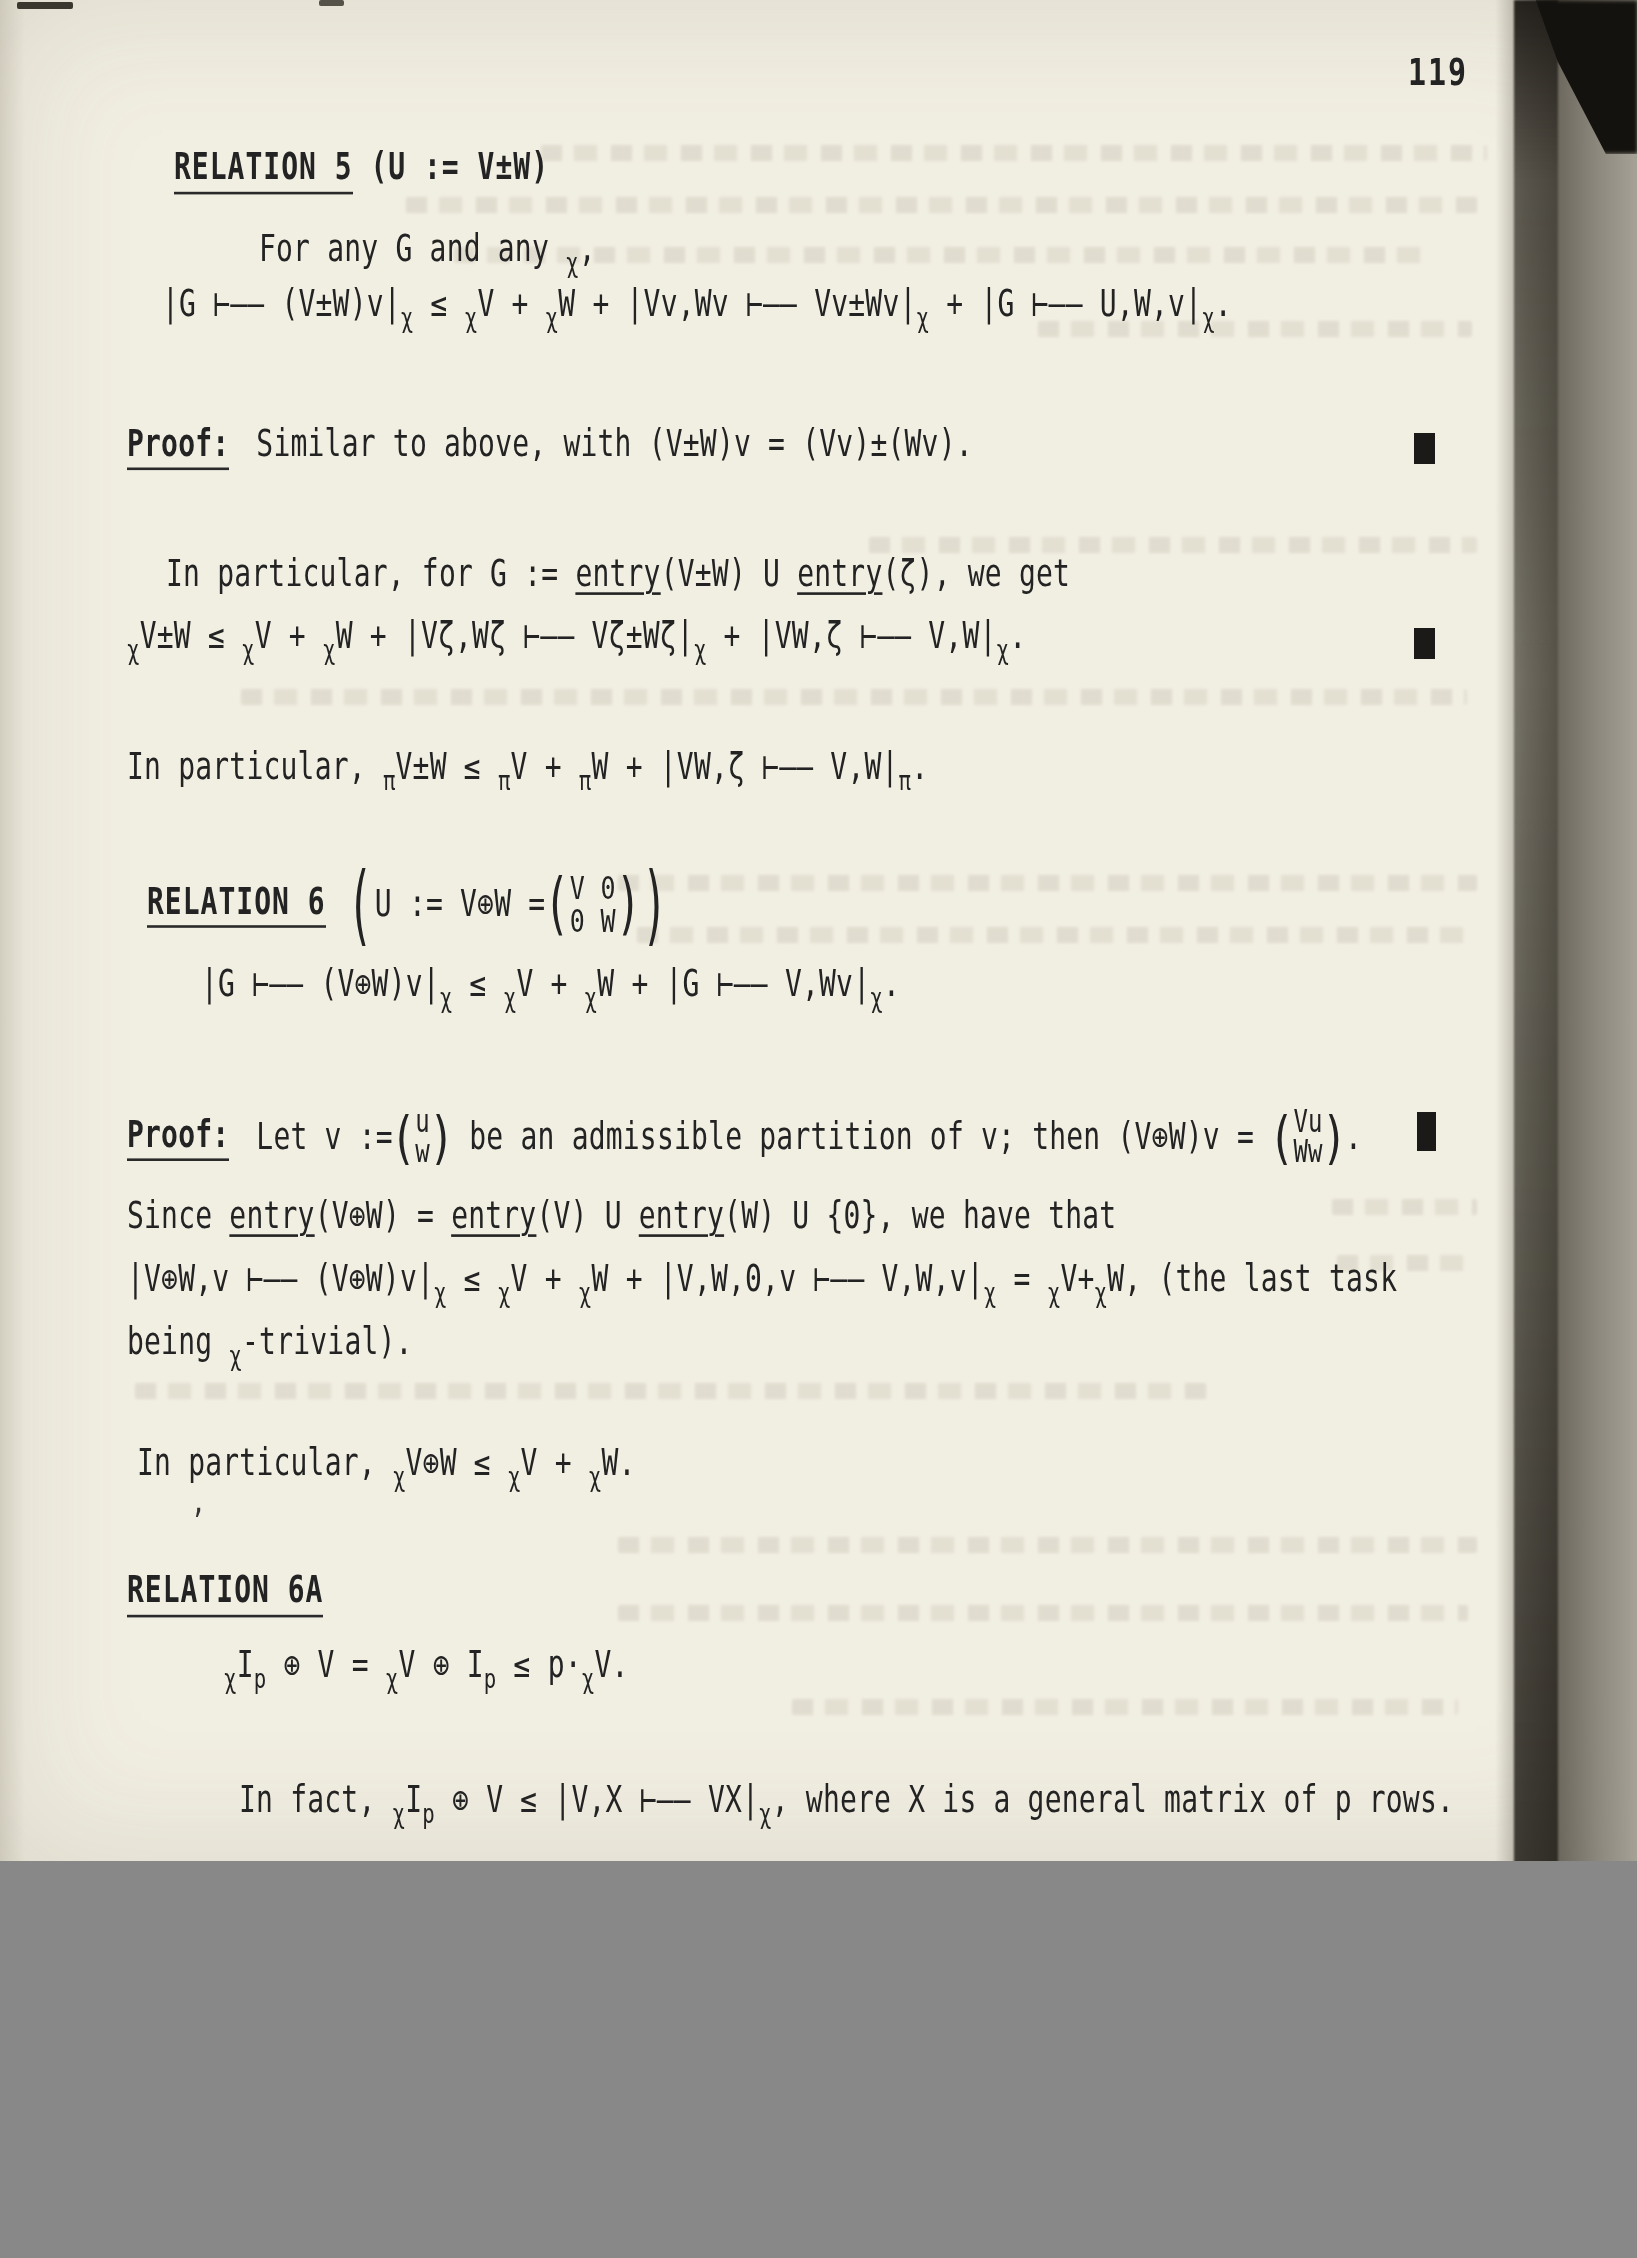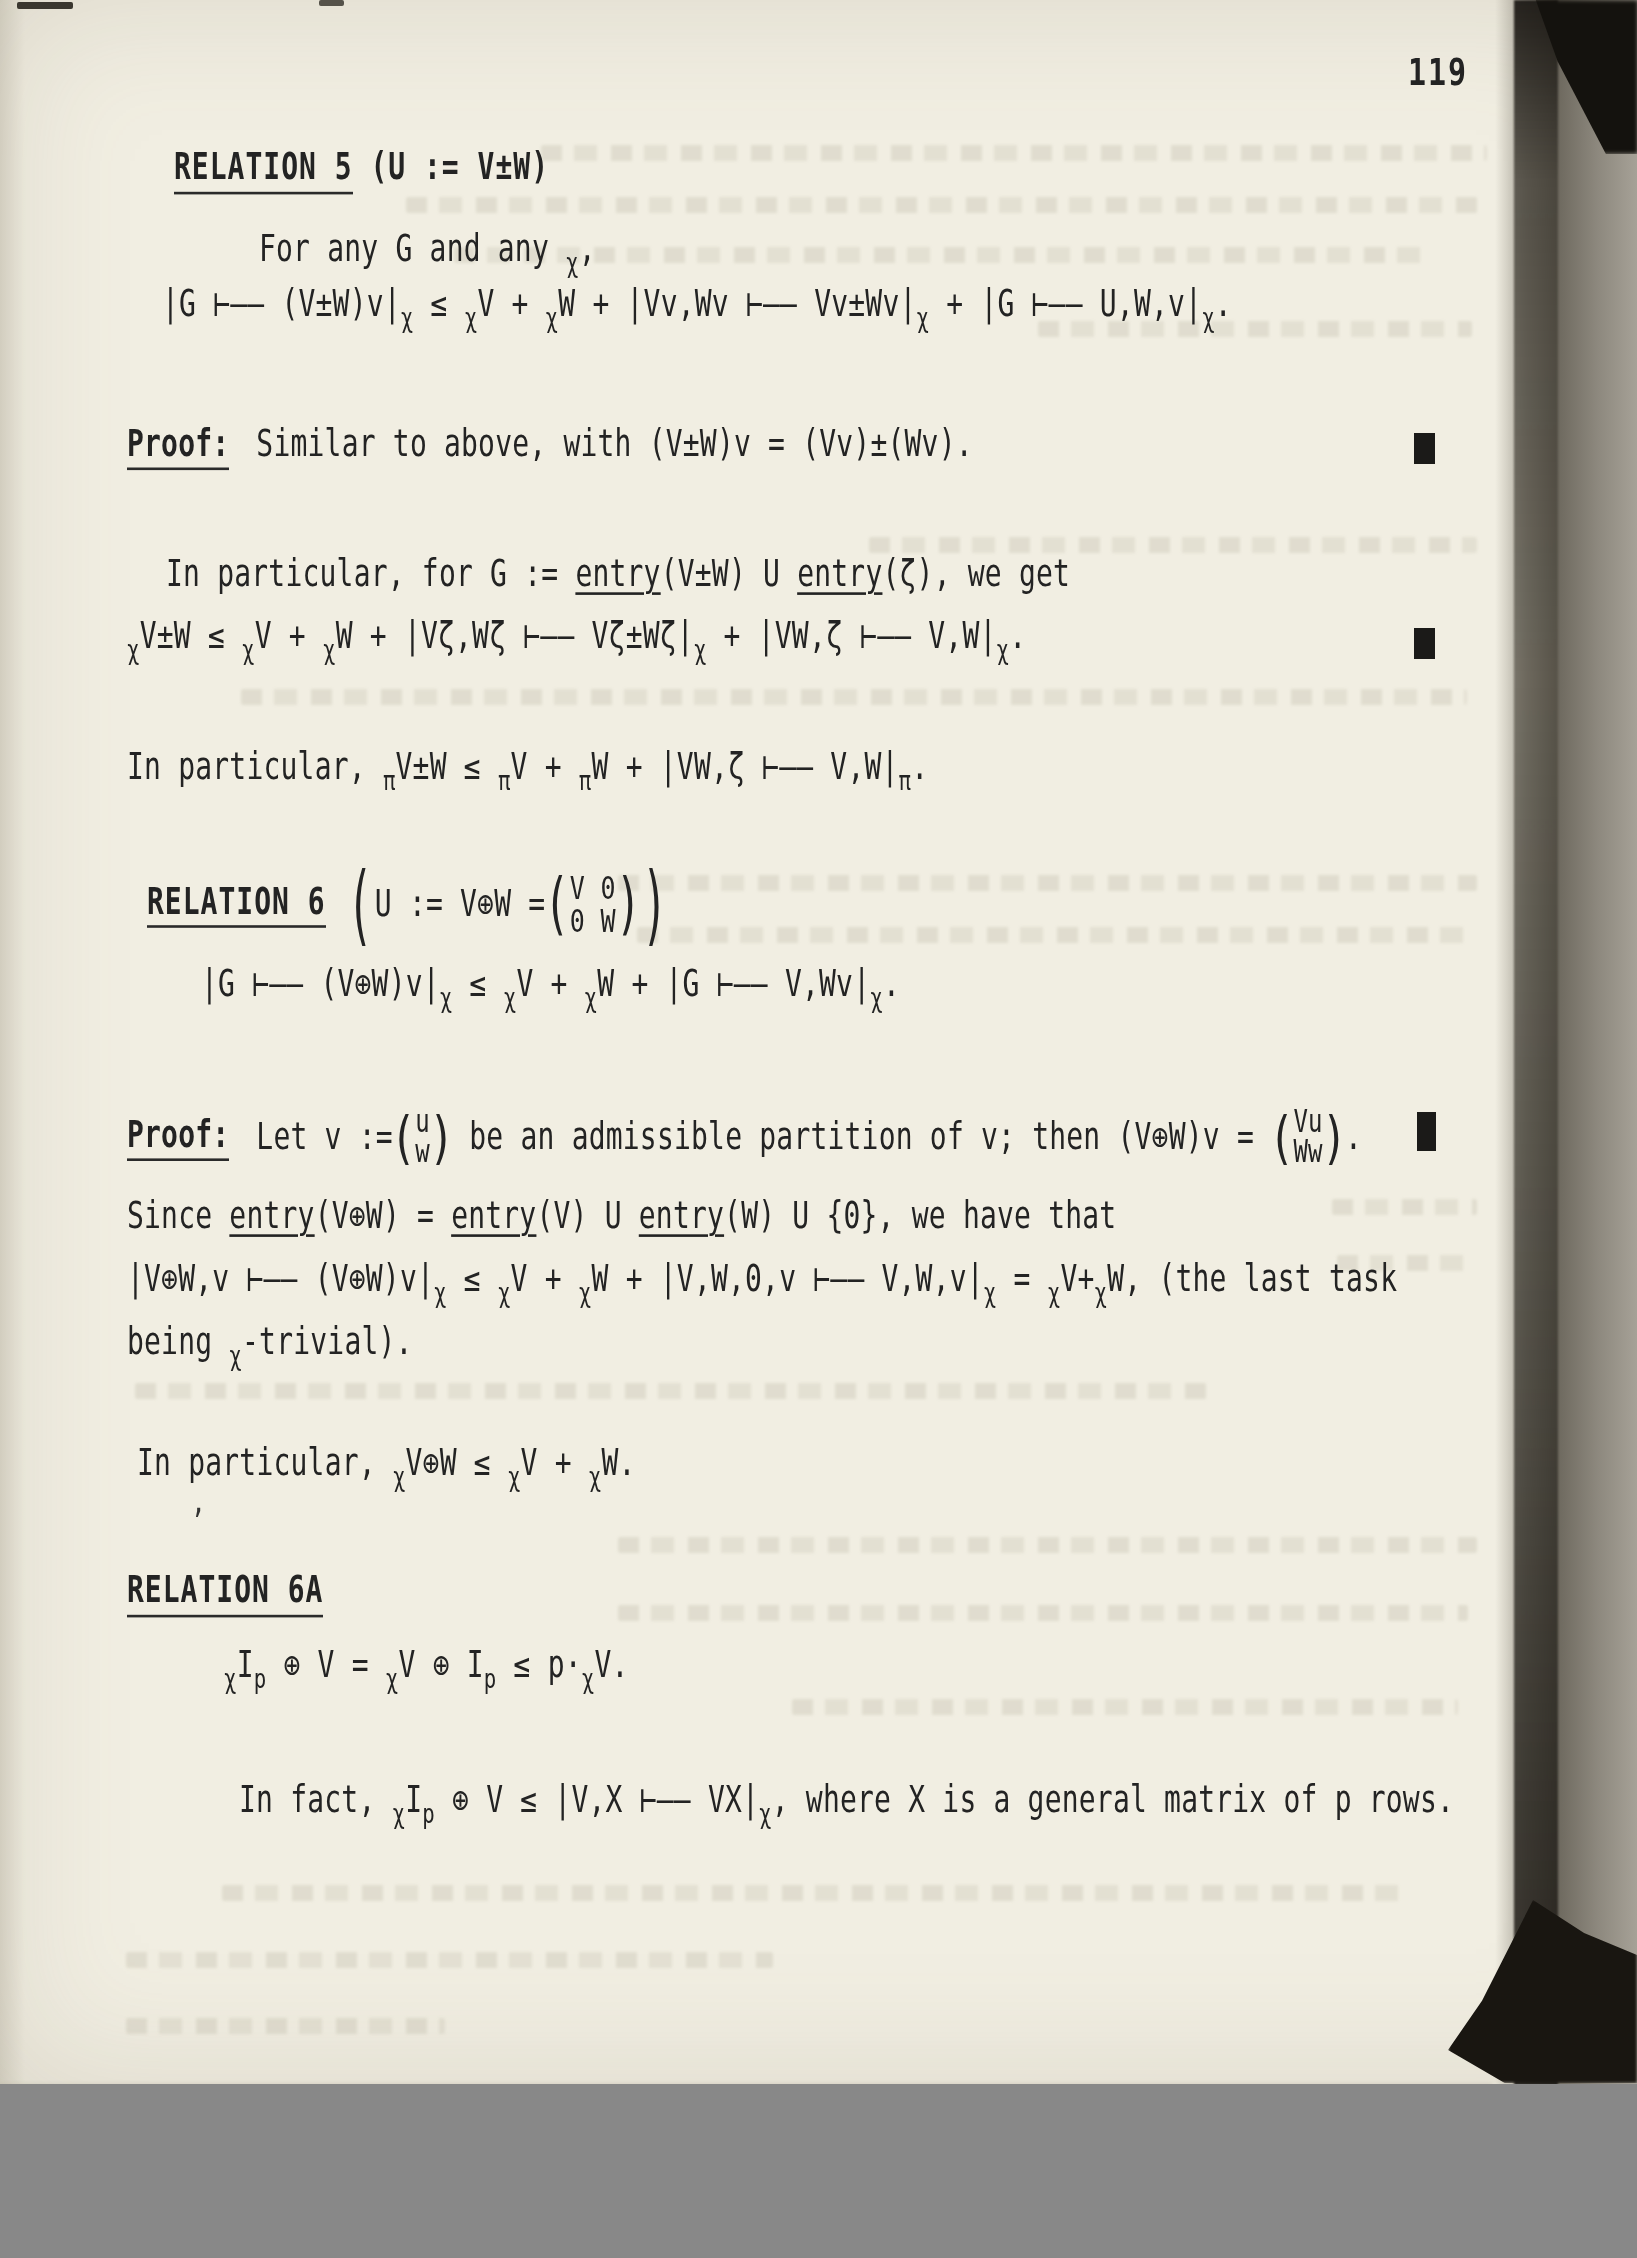--- a/index.html
+++ b/index.html
@@ -1,18 +1,18 @@
 <!DOCTYPE html>
 <html><head>
 <meta charset="utf-8">
 <style>
   html,body{margin:0;padding:0;background:#888;}
   .page{
     position:relative;
-    width:1638px;height:2084px;
+    width:1638px;height:1861px;
     background:#f1eee2;
     overflow:hidden;
     font-family:"DejaVu Sans Mono", monospace;
     color:#232323;
     box-shadow: inset 0 0 135px rgba(120,110,90,.18);
   }
   
   .line{
     position:absolute;
     white-space:nowrap;

